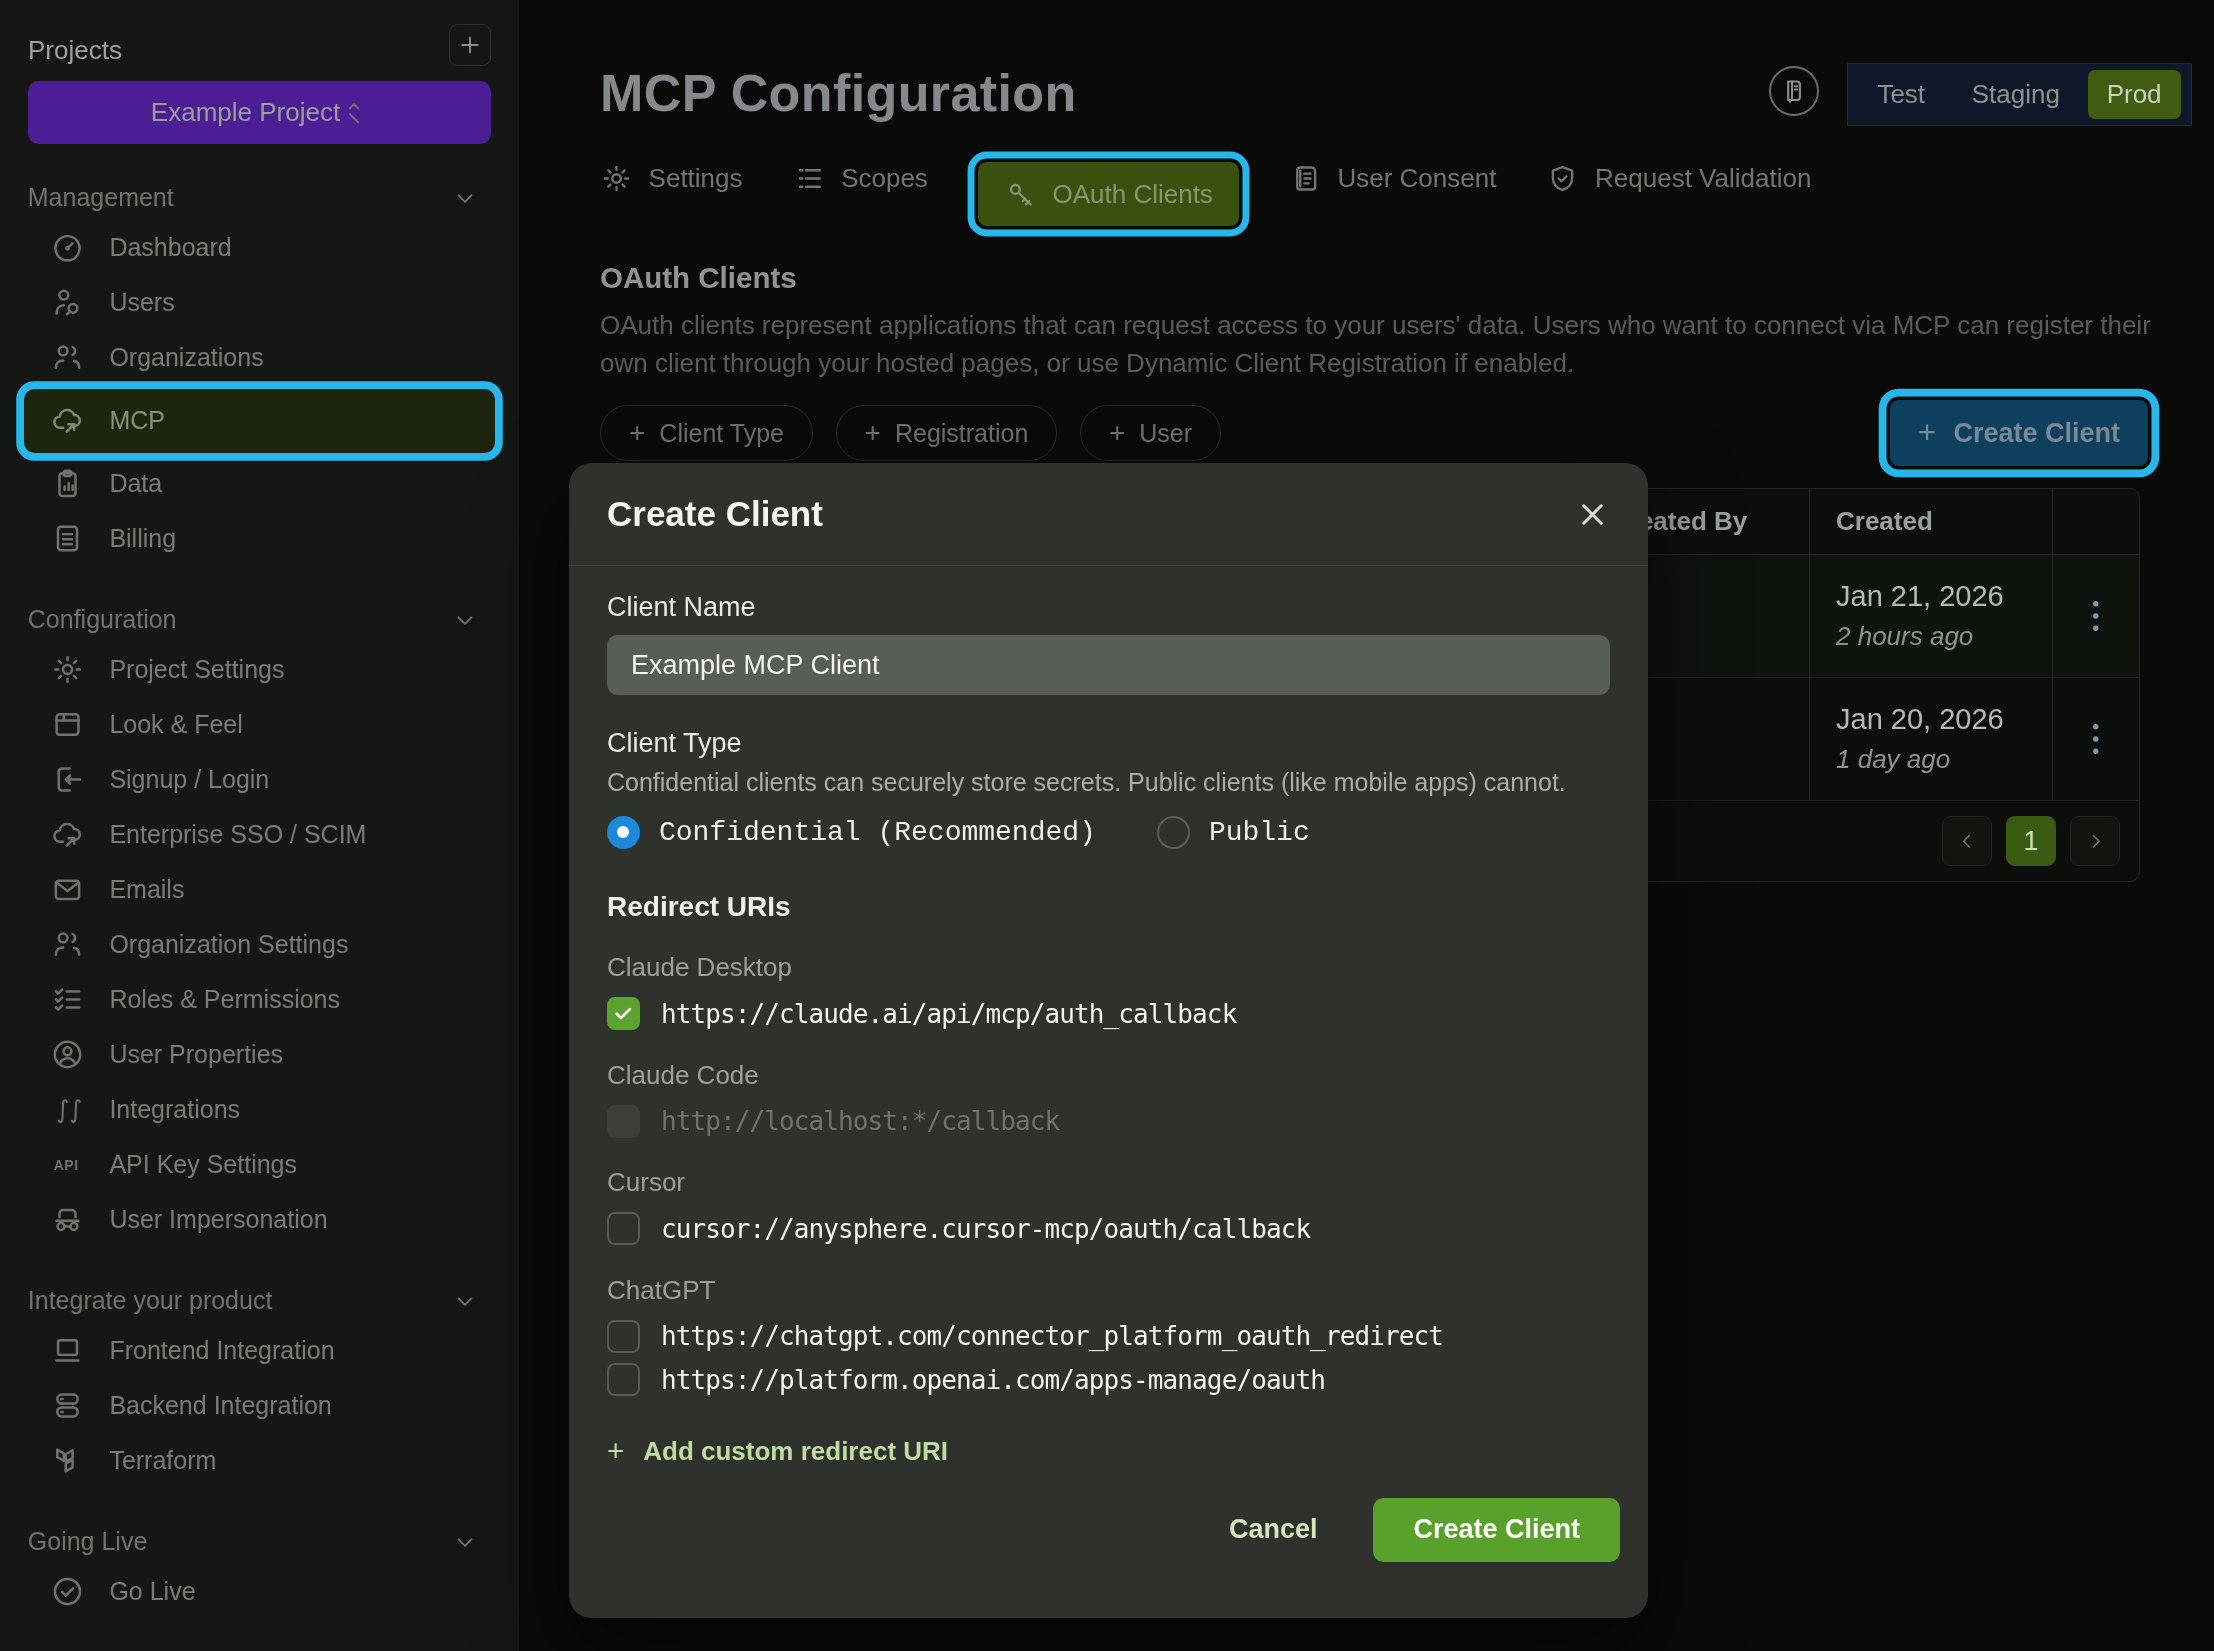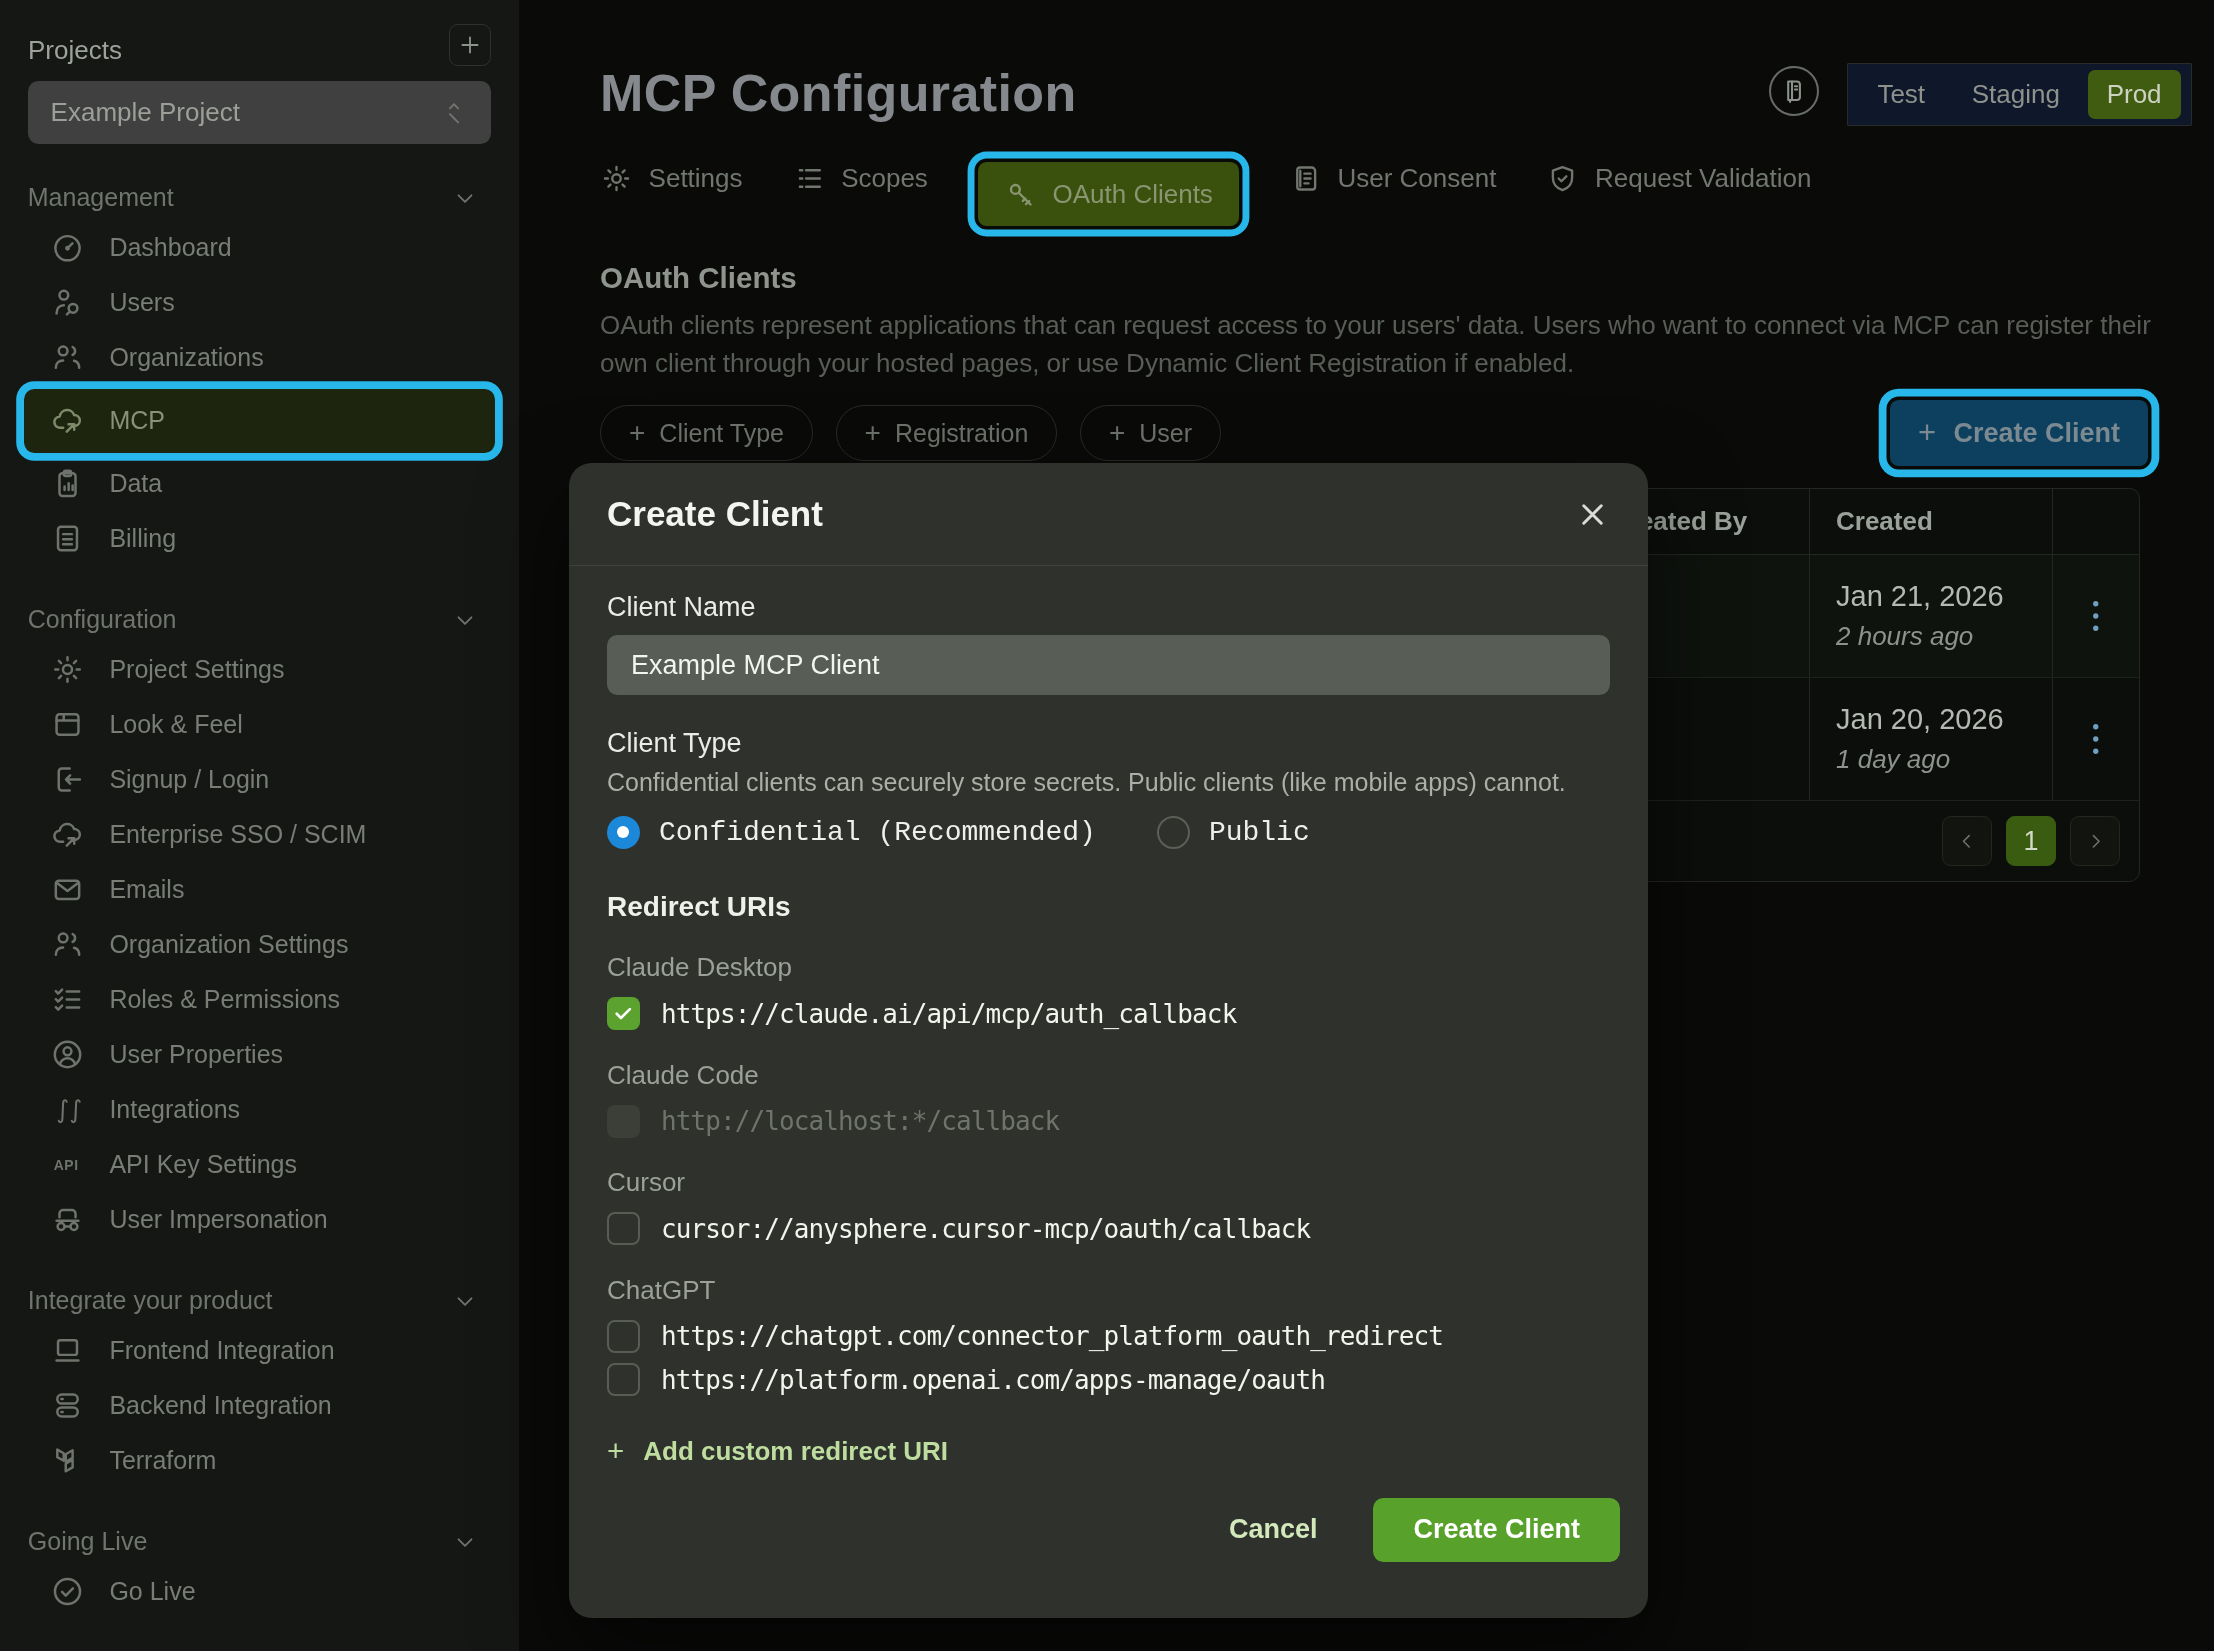--- a/index.html
+++ b/index.html
@@ -6,21 +6,21 @@
   html,body { width:2214px; height:1651px; overflow:hidden; }
   body { background:#0a0b09; font-family:"Liberation Sans", sans-serif; position:relative; color:#787d76; }
   svg { display:block; }
 
   
   .sidebar { position:absolute; left:0; top:0; width:519px; height:1651px; background:#151714; padding:22.6px 0 0 0; }
   .sb-top { padding:0 28px; }
   .sb-projects-row { display:flex; align-items:flex-end; justify-content:space-between; height:43px; }
   .sb-projects-label { font-size:26px; color:#9da29b; }
   .sb-add { width:42px; height:42px; border-radius:8.7px; border:1.7px solid #2e322d; background:transparent; color:#8d928b; display:flex; align-items:center; justify-content:center; cursor:pointer; }
-  .sb-select { margin-top:15.6px; height:63px; background:#404040; border-radius:10.4px; display:flex; align-items:center; justify-content:space-between; padding:0 22.6px; color:#9aa098; font-size:26px; cursor:pointer; }
+  .sb-select { margin-top:15.6px; height:63px; background:#4c1d95; border-radius:10.4px; display:flex; align-items:center; justify-content:center; padding:0 22.6px; color:#9aa098; font-size:26px; cursor:pointer; }
   .sb-select .chev { color:#6f746d; }
   .sb-section-header { margin-top:31px; height:45px; display:flex; align-items:center; justify-content:space-between; padding:0 31px 0 17.4px; color:#6f746d; font-size:25px; }
   .sb-item { height:55px; display:flex; align-items:center; gap:24px; padding-left:40px; font-size:25px; color:#787d76; cursor:pointer; }
   .sb-item .ic { width:35px; height:35px; color:#6e736c; flex:0 0 35px; }
   .sb-item.hl { margin:3.5px 14px; height:64px; padding-left:26px; background:#1e250f; border-radius:10.4px; box-shadow:0 0 0 7.8px #28b7eb; color:#8a9178; }
   .sb-item.hl .ic { color:#7f8a6a; }
   .sb-pad { padding:0 10.4px; }
 
   
   .content { position:absolute; left:519px; top:0; width:1696px; height:1651px; }

